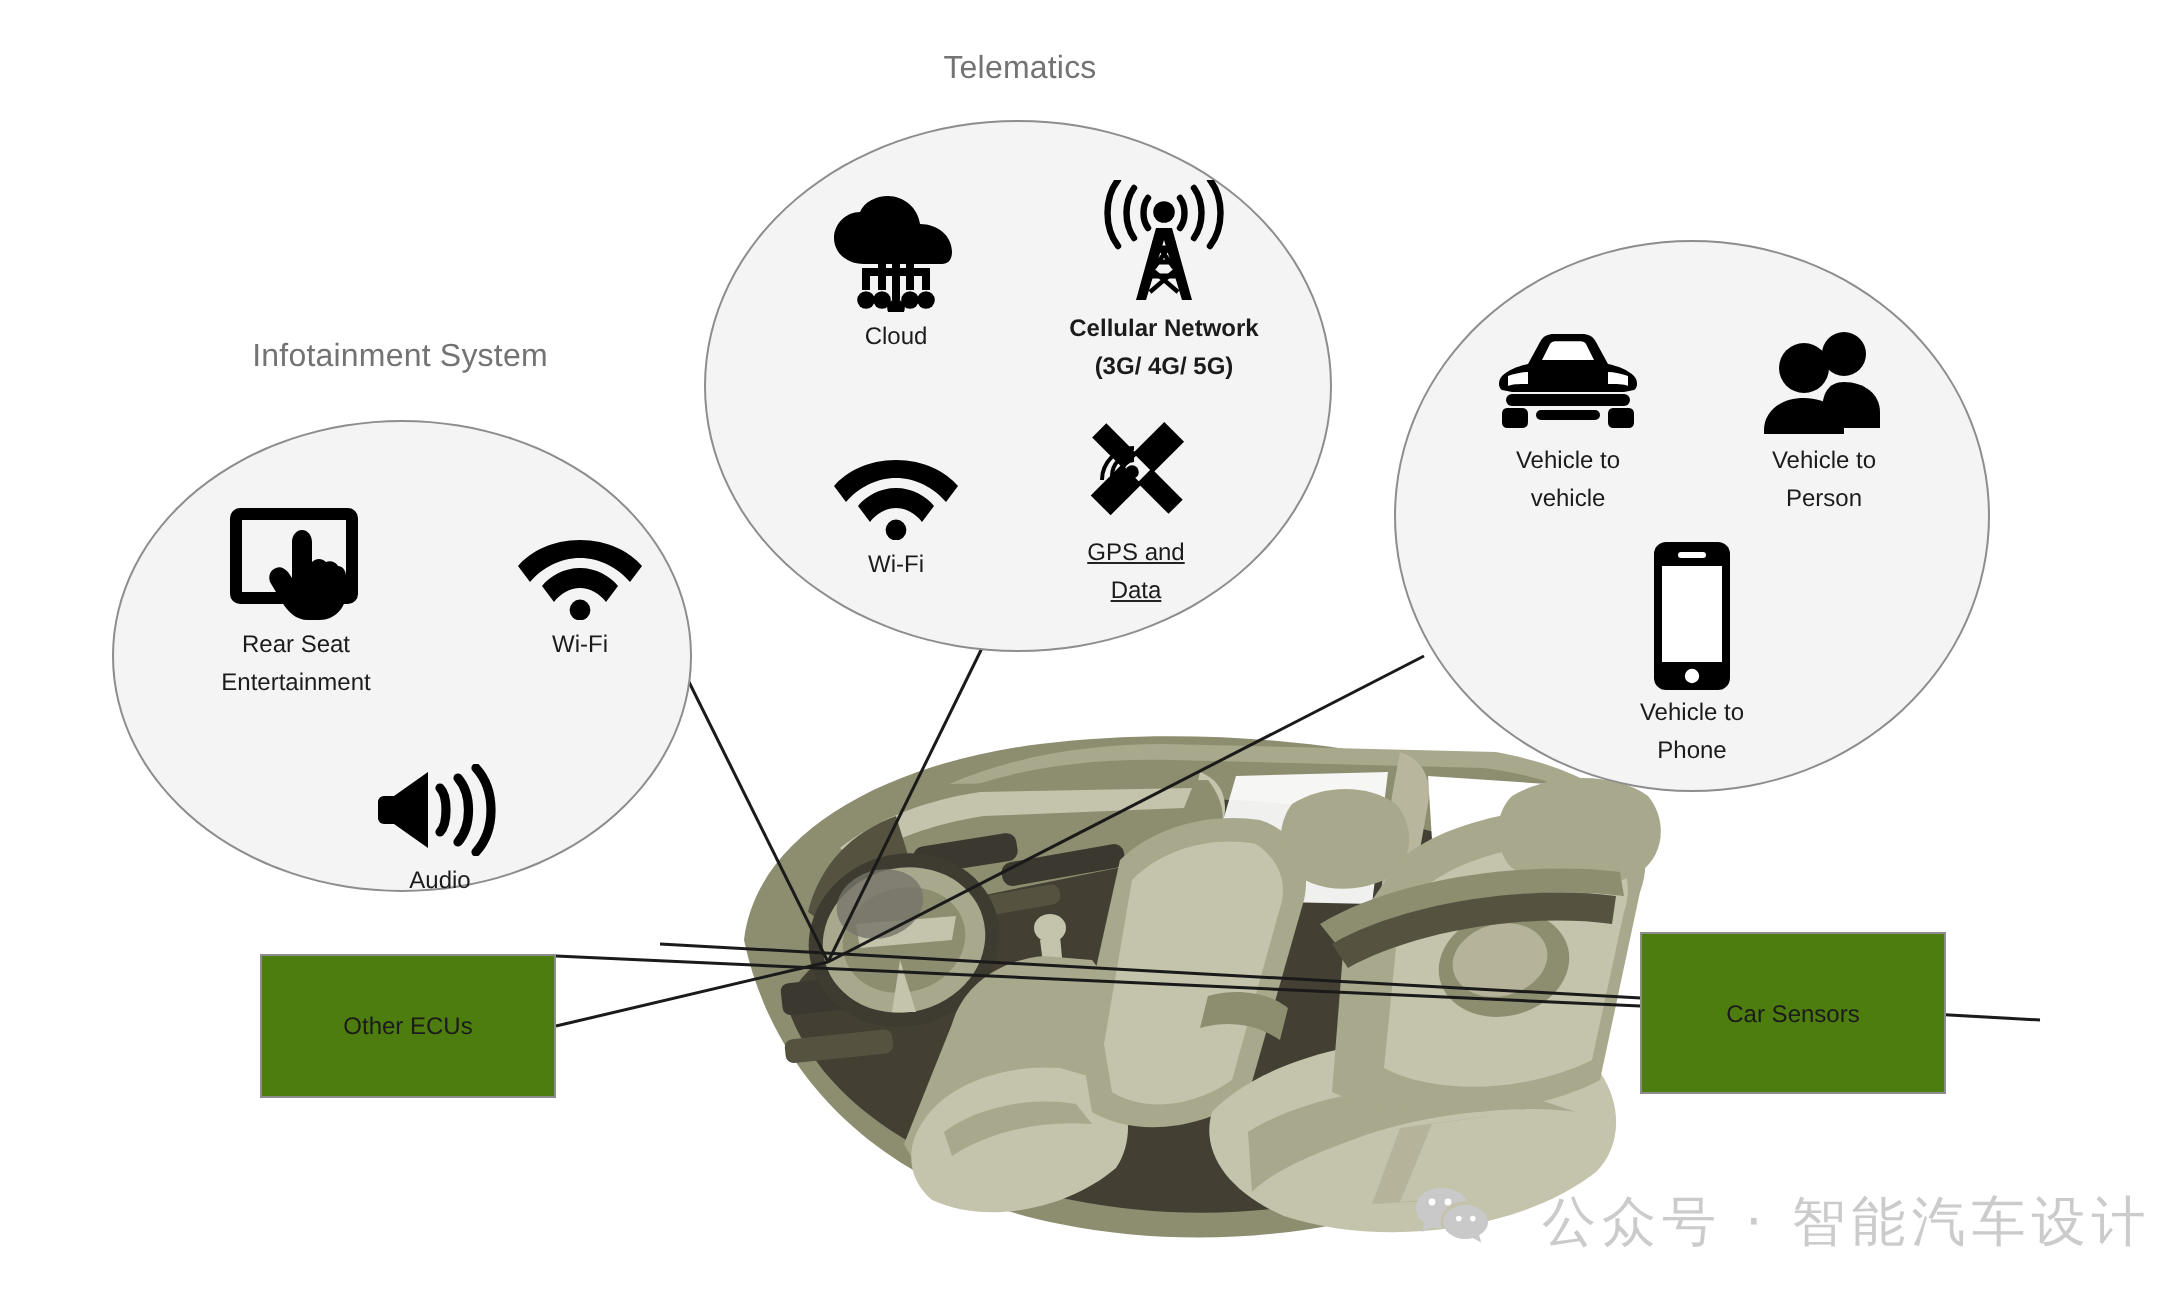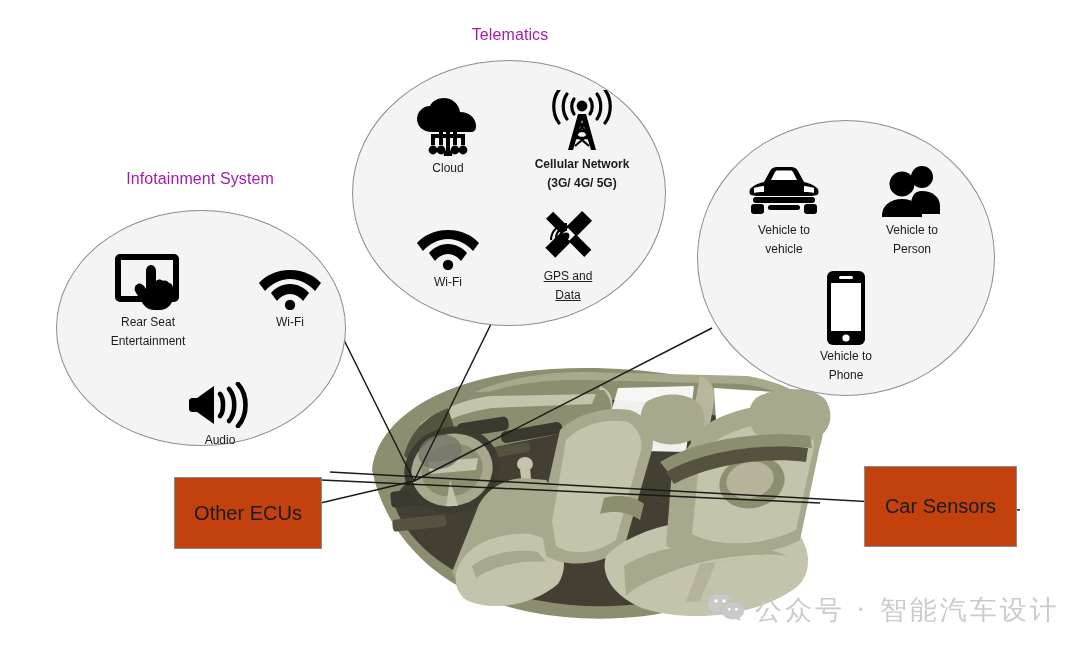--- a/index.html
+++ b/index.html
@@ -7,33 +7,33 @@
        font-family:"Liberation Sans","DejaVu Sans",sans-serif;color:#222;}
   #stage{position:absolute;left:0;top:0;width:1080px;height:652px;}
 
   svg.layer{position:absolute;left:0;top:0;width:1080px;height:652px;}
   #connectors{z-index:2;}
   #carart{z-index:1;}
 
   .group{position:absolute;z-index:3;}
   .bubble{position:absolute;border-radius:50%;
           background:#f4f4f4;border:1.6px solid #8d8d8d;box-sizing:border-box;}
-  .grp-title{position:absolute;text-align:center;font-size:16px;color:#a21caf;
+  .grp-title{position:absolute;text-align:center;font-size:16px;color:#737373;
              white-space:nowrap;letter-spacing:.1px;}
 
   .node{position:absolute;text-align:center;width:140px;z-index:4;}
   .node .ico{height:62px;display:flex;align-items:flex-end;justify-content:center;}
   .node .cap{font-size:12px;line-height:19px;color:#1b1b1b;margin-top:3px;}
 
-  .boxy{position:absolute;background:#c2410c;border:1.6px solid #8d8d8d;
+  .boxy{position:absolute;background:#4d7c0f;border:1.6px solid #8d8d8d;
         box-sizing:border-box;display:flex;align-items:center;justify-content:center;
-        font-size:20px;color:#1b1b1b;z-index:3;margin-left:44px;}
+        font-size:12px;color:#1b1b1b;z-index:3;}
 
   
-  #watermark{position:absolute;z-index:6;display:flex;align-items:center;gap:10px;
+  #watermark{position:absolute;z-index:6;display:flex;align-items:center;gap:26px;
              color:#c9c9c9;font-size:27px;letter-spacing:3px;
              font-family:"DejaVu Sans",sans-serif;white-space:nowrap;}
   #watermark .wmtxt{opacity:.95;}
 </style>
 </head>
 <body>
 
 <div id="stage">
 
   <svg class="layer" id="carart" viewBox="0 0 1080 652">

